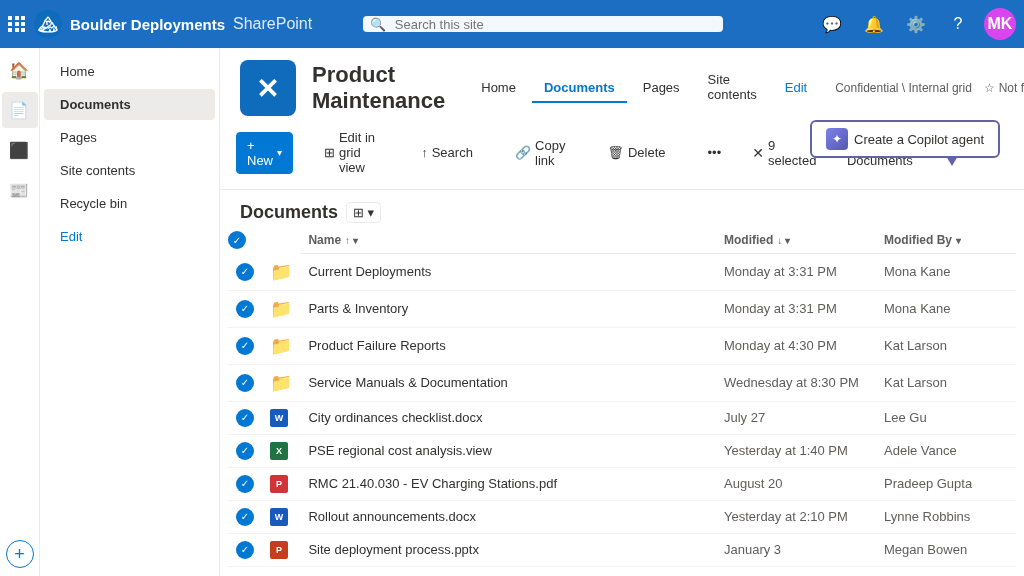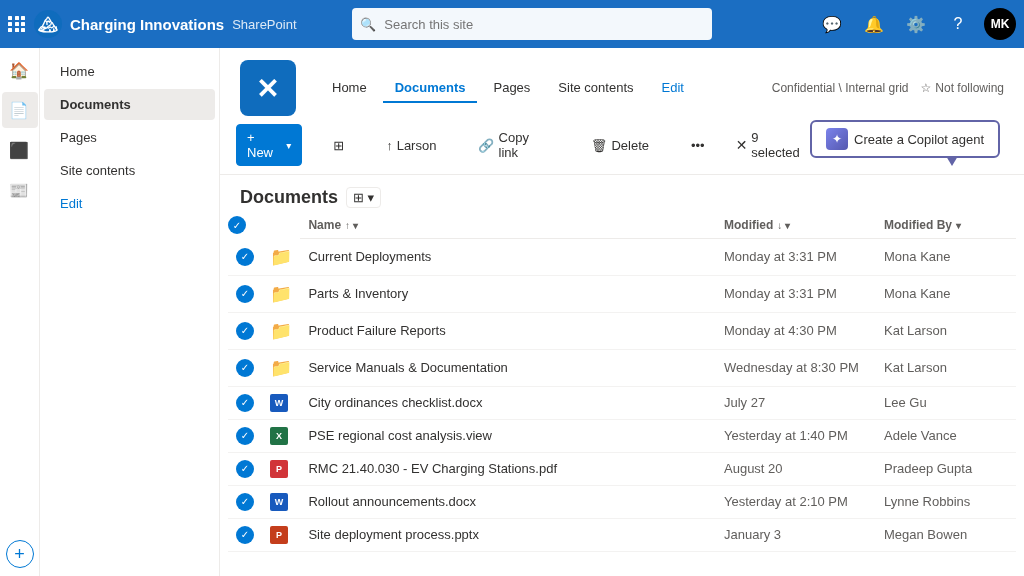--- a/index.html
+++ b/index.html
@@ -4,27 +4,27 @@
   <style>
     * { box-sizing: border-box; margin: 0; padding: 0; }
     body { font-family: 'Segoe UI', sans-serif; font-size: 13px; background: #fff; color: #323130; overflow: hidden; width: 1024px; height: 576px; }
 
     
     .topbar { display: flex; align-items: center; height: 48px; background: #1b6ec2; padding: 0 8px; gap: 8px; }
     .topbar-logo { display: flex; align-items: center; gap: 8px; color: #fff; font-size: 15px; font-weight: 600; min-width: 200px; }
     .topbar-logo .grid-icon { display: grid; grid-template-columns: 1fr 1fr 1fr; gap: 2px; width: 18px; }
     .topbar-logo .grid-icon span { width: 4px; height: 4px; background: #fff; border-radius: 0.5px; }
     .topbar-logo .site-icon { width: 28px; height: 28px; border-radius: 50%; background: #0f6cbd; display: flex; align-items: center; justify-content: center; color: #fff; font-size: 16px; }
-    .topbar-logo .sp-label { color: rgba(255,255,255,0.85); font-weight: 400; font-size: 13px; }
+    .topbar-logo .sp-label { color: rgba(255,255,255,0.85); font-weight: 400; font-size: 16px; }
     .search-bar { flex: 1; max-width: 360px; margin: 0 auto; position: relative; }
-    .search-bar input { width: 100%; height: 32px; border-radius: 4px; border: none; padding: 0 32px 0 32px; background: rgba(255,255,255,0.95); font-size: 13px; outline: none; color: #323130; }
+    .search-bar input { width: 100%; height: 16px; border-radius: 4px; border: none; padding: 0 32px 0 32px; background: rgba(255,255,255,0.95); font-size: 13px; outline: none; color: #323130; }
     .search-bar .search-icon { position: absolute; left: 8px; top: 50%; transform: translateY(-50%); color: #605e5c; font-size: 13px; }
     .topbar-actions { display: flex; align-items: center; gap: 10px; color: #fff; margin-left: auto; }
     .topbar-actions .icon-btn { width: 32px; height: 32px; display: flex; align-items: center; justify-content: center; border-radius: 4px; cursor: pointer; font-size: 16px; color: #fff; }
-    .topbar-actions .avatar { width: 32px; height: 32px; border-radius: 50%; background: #000000; display: flex; align-items: center; justify-content: center; font-size: 12px; color: #fff; font-weight: 600; cursor: pointer; overflow: hidden; }
+    .topbar-actions .avatar { width: 32px; height: 32px; border-radius: 50%; background: #d946ef; display: flex; align-items: center; justify-content: center; font-size: 16px; color: #fff; font-weight: 600; cursor: pointer; overflow: hidden; }
 
     
     .layout { display: flex; height: calc(576px - 48px); }
     .left-rail { width: 40px; background: #fff; border-right: 1px solid #edebe9; display: flex; flex-direction: column; align-items: center; padding-top: 4px; gap: 4px; }
     .rail-icon { width: 36px; height: 36px; display: flex; align-items: center; justify-content: center; border-radius: 4px; cursor: pointer; color: #605e5c; font-size: 16px; }
     .rail-icon.active { background: #edebe9; color: #0078d4; }
     .rail-icon.add-btn { margin-top: auto; margin-bottom: 8px; color: #0078d4; border: 1px solid #0078d4; border-radius: 50%; width: 28px; height: 28px; font-size: 18px; }
 
     
     .sidebar { width: 180px; background: #fff; border-right: 1px solid #edebe9; padding-top: 8px; }
@@ -100,21 +100,21 @@
         <span></span>
         <span></span>
       <span></span>
         <span></span>
         <span></span>
       <span></span>
         <span></span>
         <span></span>
     </div>
     <div class="site-icon">🏔</div>
-    <span>Charging Innovations</span>
+    <span>Boulder Deployments</span>
     <span class="sp-label">SharePoint</span>
   </div>
   <div class="search-bar">
     <span class="search-icon">🔍</span>
     <input type="text" placeholder="Search this site" style="">
   </div>
   <div class="topbar-actions">
     <div class="icon-btn">💬</div>
     <div class="icon-btn">🔔</div>
     <div class="icon-btn">⚙️</div>
@@ -131,27 +131,31 @@
     <div class="rail-icon">⬛</div>
     <div class="rail-icon">📰</div>
     <div class="rail-icon add-btn">+</div>
   </div>
 
   <div class="sidebar">
     <div class="sidebar-item">Home</div>
     <div class="sidebar-item active">Documents</div>
     <div class="sidebar-item">Pages</div>
     <div class="sidebar-item">Site contents</div>
+    <div class="sidebar-item">Recycle bin</div>
     <div class="sidebar-item edit-link">Edit</div>
   </div>
 
   <div class="main">
 
     <div class="site-header">
       <div class="site-logo">✕</div>
+      <div>
+        <div class="site-title">Product Maintenance</div>
+      </div>
       <div class="site-nav">
         <div class="nav-item">Home</div>
         <div class="nav-item active">Documents</div>
         <div class="nav-item">Pages</div>
         <div class="nav-item">Site contents</div>
         <div class="nav-item edit">Edit</div>
       </div>
       <div class="site-meta">
         <span>Confidential \ Internal grid</span>
         <span class="meta-item">☆ <span>Not following</span></span>
@@ -159,24 +163,25 @@
       </div>
     </div>
 
     <div class="command-bar">
       <div class="cmd-btn primary">
         <span>+ New</span>
         <span class="chevron">▾</span>
       </div>
       <div class="cmd-btn">
         <span>⊞</span>
+        <span>Edit in grid view</span>
       </div>
       <div class="cmd-btn">
         <span>↑</span>
-        <span>Larson</span>
+        <span>Search</span>
       </div>
       <div class="cmd-btn">
         <span>🔗</span>
         <span>Copy link</span>
       </div>
       <div class="cmd-btn">
         <span>🗑</span>
         <span>Delete</span>
       </div>
 

